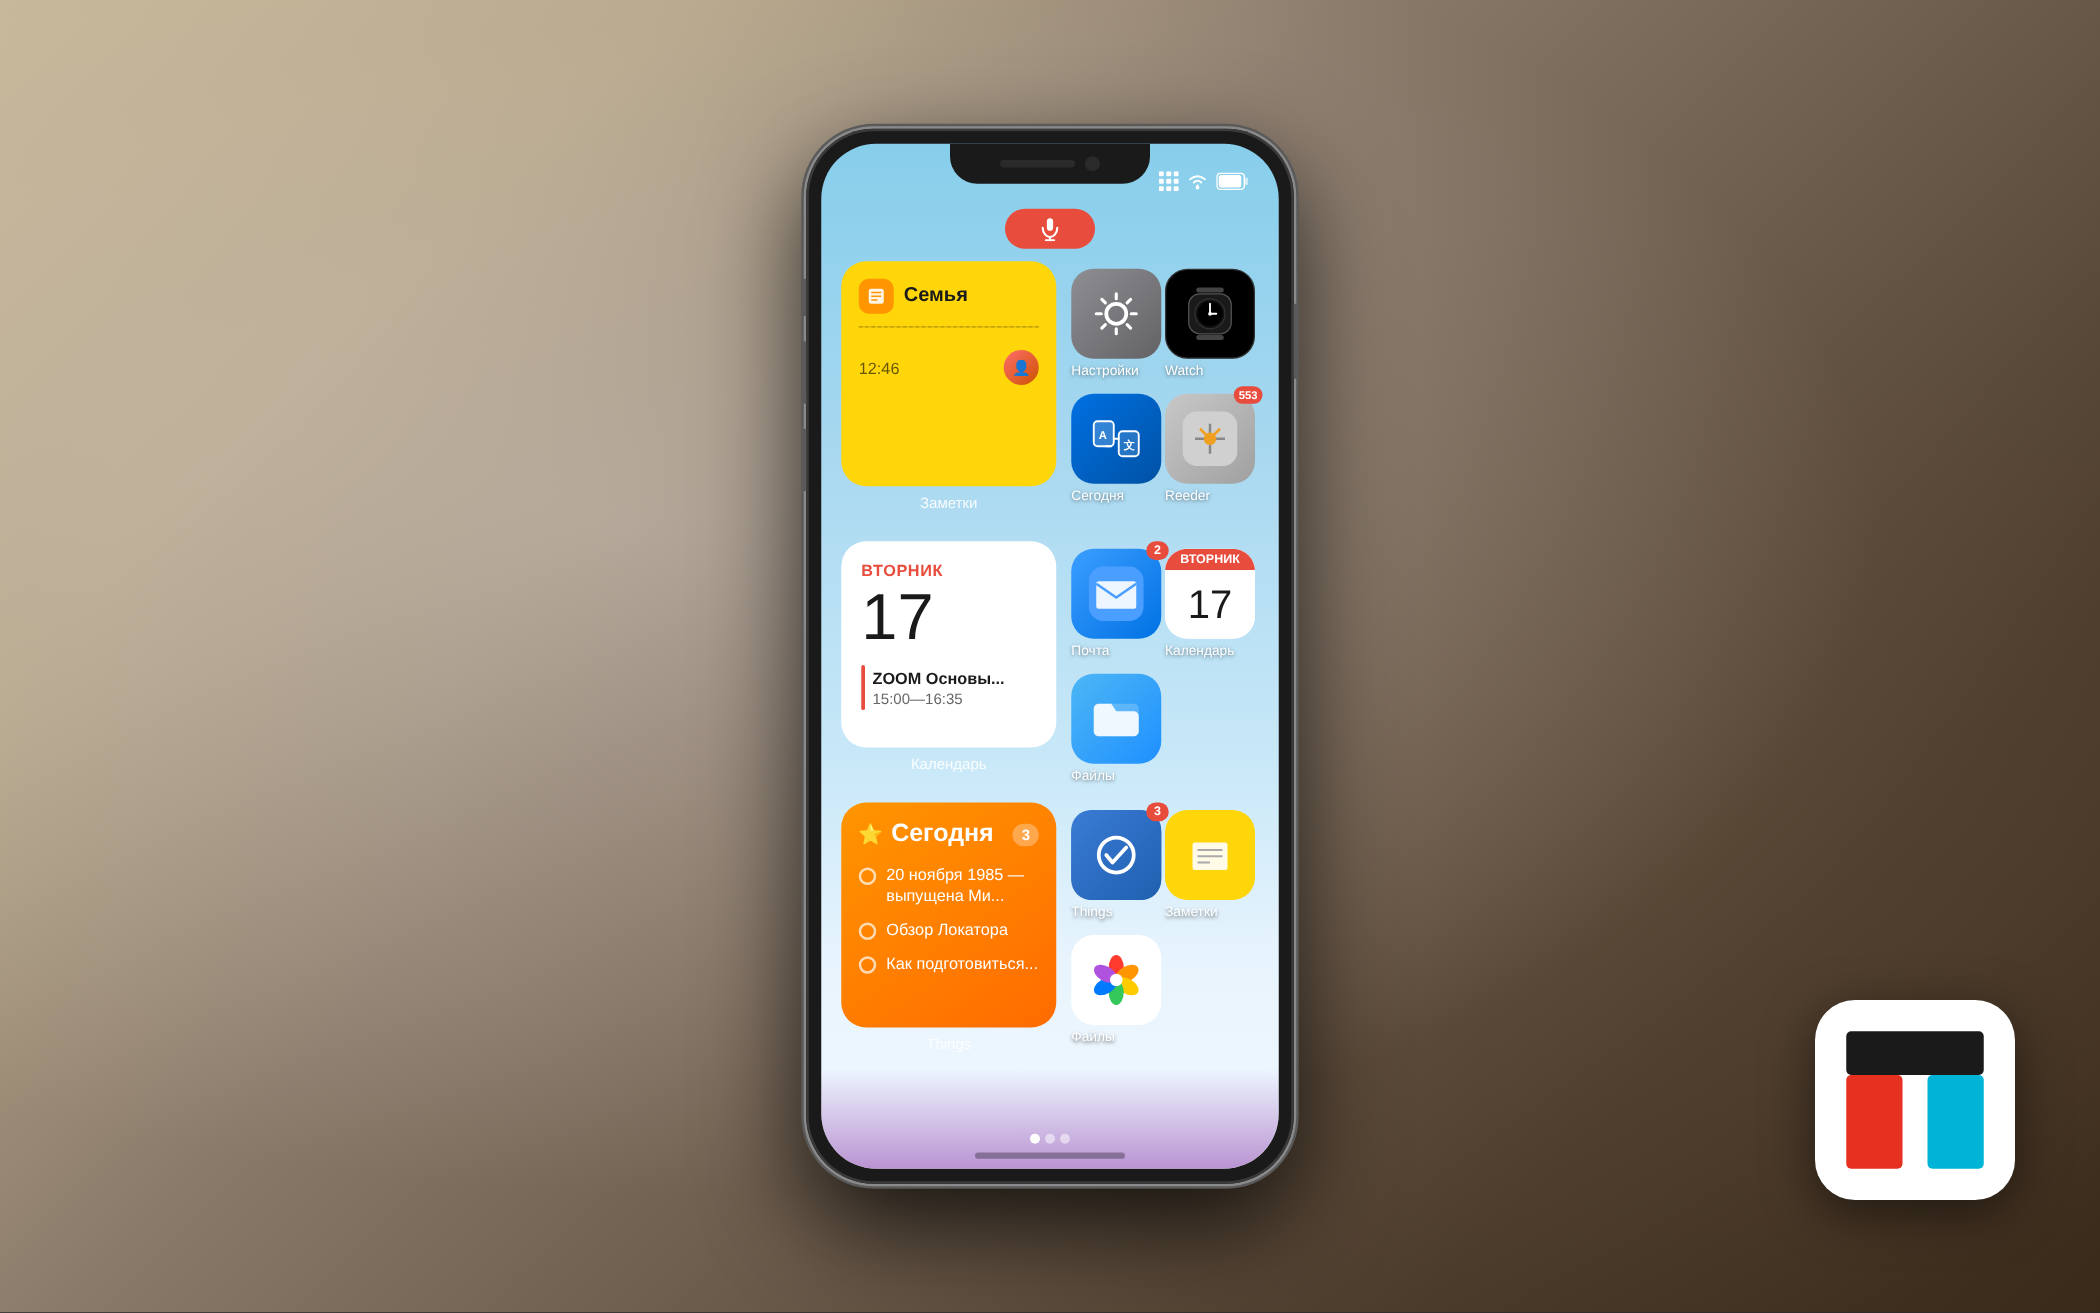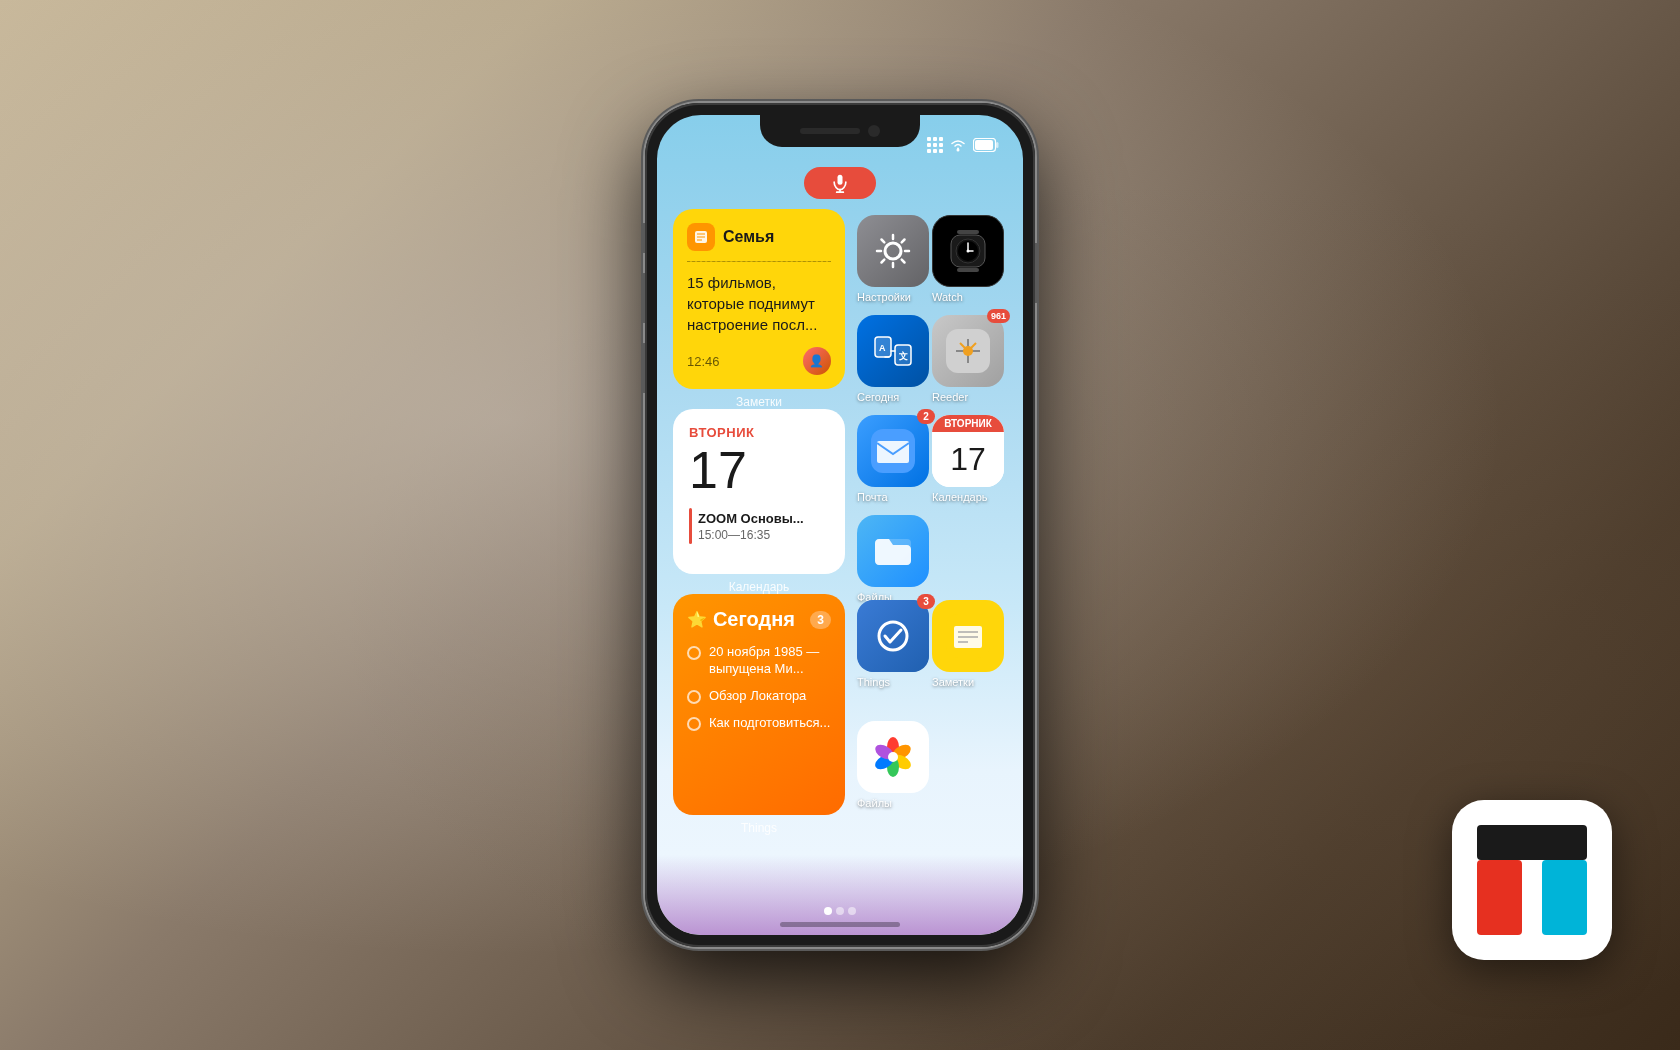--- a/index.html
+++ b/index.html
@@ -116,21 +116,21 @@
     
     .home-content {
       position: absolute;
       top: 44px;
       left: 0;
       right: 0;
       bottom: 0;
       padding: 50px 16px 100px;
       display: flex;
       flex-direction: column;
-      gap: 0;
+      gap: 24px;
     }
 
     
     .row-widgets-1 {
       display: flex;
       gap: 12px;
       height: 200px;
     }
 
     
@@ -637,21 +637,20 @@
                 <svg width="16" height="16" viewBox="0 0 16 16" fill="white">
                   <rect x="2" y="2" width="12" height="12" rx="2" fill="rgba(255,255,255,0.9)"></rect>
                   <line x1="4" y1="5" x2="12" y2="5" stroke="#ff9500" stroke-width="1.2"></line>
                   <line x1="4" y1="8" x2="12" y2="8" stroke="#ff9500" stroke-width="1.2"></line>
                   <line x1="4" y1="11" x2="9" y2="11" stroke="#ff9500" stroke-width="1.2"></line>
                 </svg>
               </div>
               <span class="widget-notes-title">Семья</span>
             </div>
             <hr class="widget-notes-divider">
-            <div class="widget-notes-text">15 фильмов, которые поднимут настроение посл...</div>
             <div class="widget-notes-footer">
               <span class="widget-notes-time">12:46</span>
               <div class="widget-notes-avatar">👤</div>
             </div>
           </div>
           <div class="widget-label">Заметки</div>
         </div>
 
         <div class="apps-grid-2x2">
 
@@ -705,21 +704,21 @@
           </div>
 
           <div class="app-icon-wrapper" style="position:relative;">
             <div class="app-icon icon-reeder" style="overflow:visible;position:relative;">
               <svg width="44" height="44" viewBox="0 0 44 44" fill="none">
                 <rect width="44" height="44" rx="12" fill="#d0d0d0"></rect>
                 <path d="M22 10 L22 34 M10 22 L34 22" stroke="#888" stroke-width="2"></path>
                 <circle cx="22" cy="22" r="5" fill="#f0a020" stroke="none"></circle>
                 <path d="M14 14 L22 22 L30 14" stroke="#f0a020" stroke-width="2" fill="none"></path>
               </svg>
-              <div class="badge" style="top:-6px;right:-6px;font-size:9px;padding:2px 4px;">961</div>
+              <div class="badge" style="top:-6px;right:-6px;font-size:9px;padding:2px 4px;">553</div>
             </div>
             <span class="app-label">Reeder</span>
           </div>
         </div>
       </div>
 
       <div class="row-widgets-2">
         <div style="display:flex;flex-direction:column;flex:1;">
           <div class="widget-calendar">
             <div class="widget-cal-day">ВТОРНИК</div>

